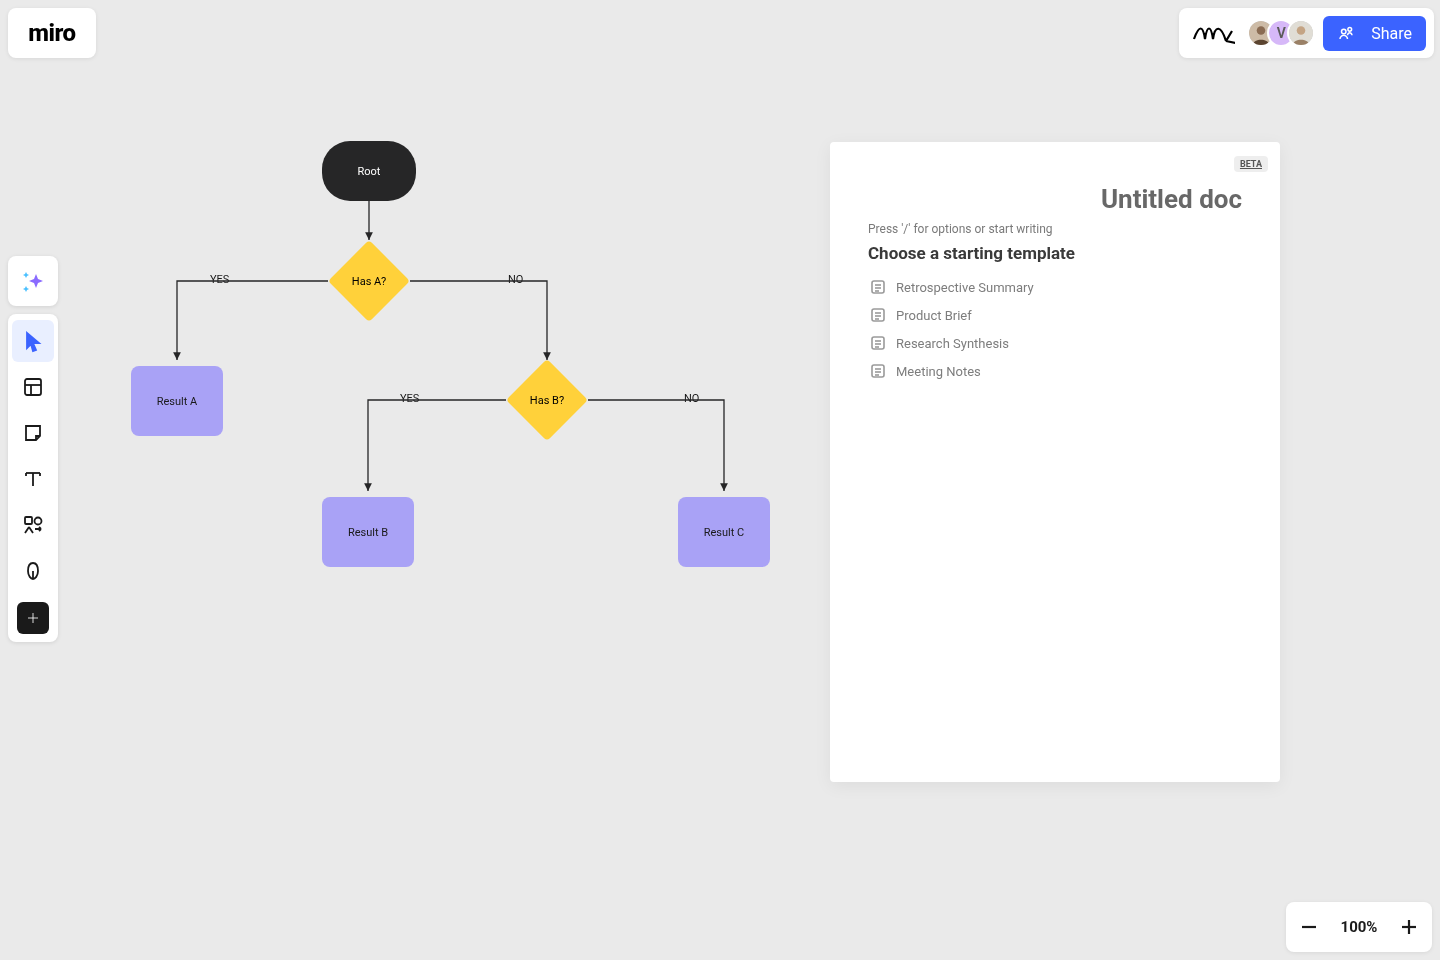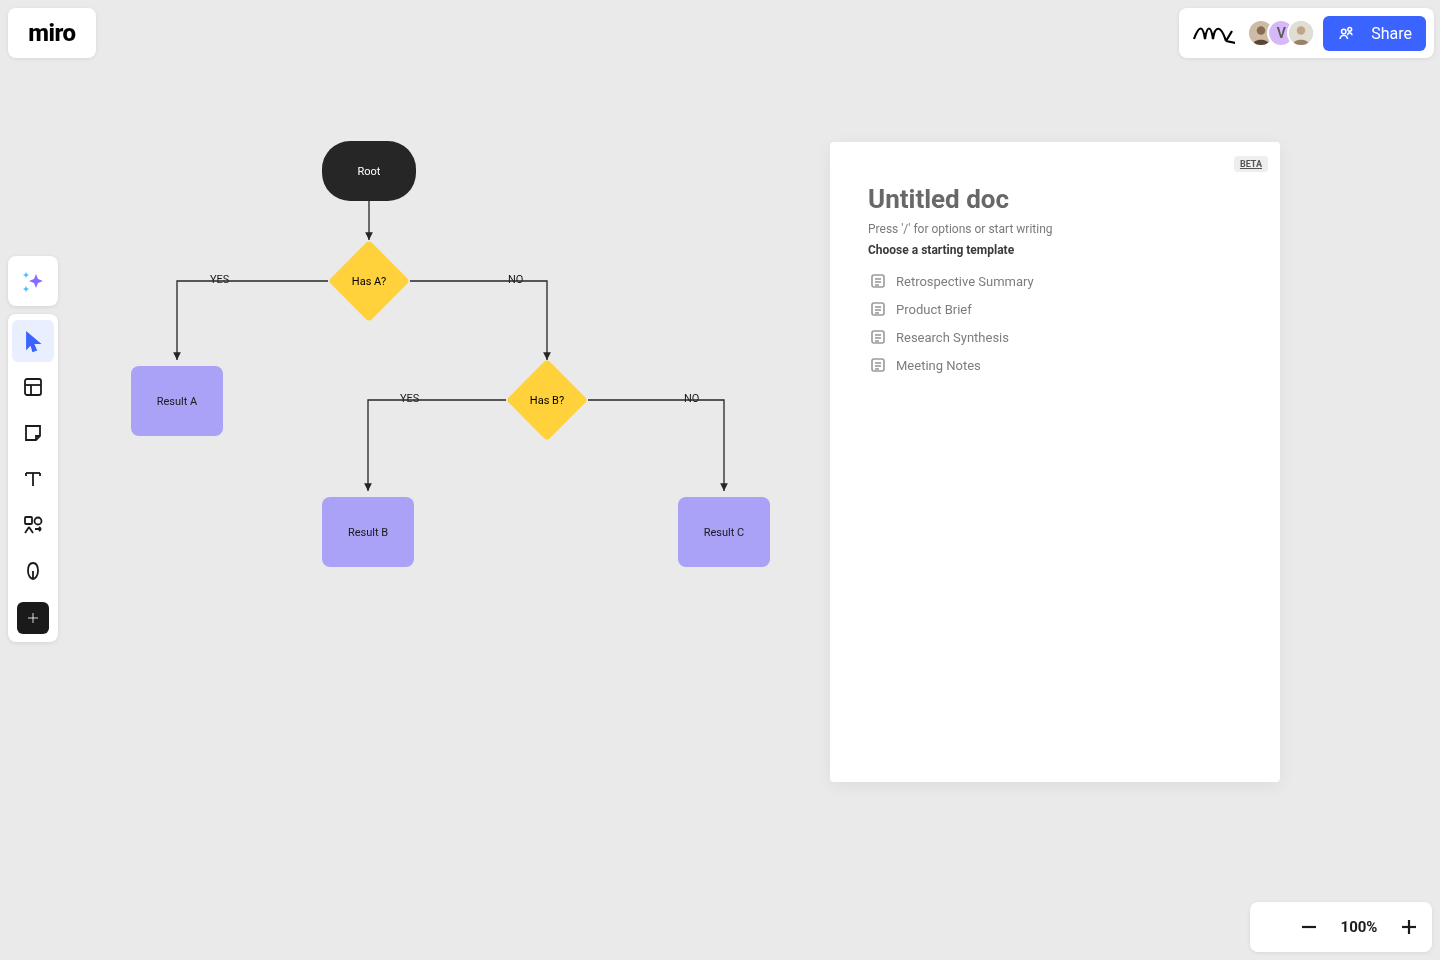--- a/index.html
+++ b/index.html
@@ -19,42 +19,42 @@
     .share-btn svg { width:18px; height:18px; stroke:#fff; fill:none; stroke-width:2;}
     .toolbar-ai { position:absolute; left:8px; top:256px; width:50px; height:50px; background:#fff; border-radius:8px; display:flex; align-items:center; justify-content:center; box-shadow:0 1px 4px rgba(0,0,0,.1);}
     .toolbar-ai svg { width:26px; height:26px; }
     .toolbar { position:absolute; left:8px; top:314px; width:50px; background:#fff; border-radius:8px; display:flex; flex-direction:column; align-items:center; padding:4px 0 8px; box-shadow:0 1px 4px rgba(0,0,0,.1);}
     .tool { width:42px; height:42px; margin:2px 0; border-radius:6px; display:flex; align-items:center; justify-content:center; cursor:pointer;}
     .tool.active { background:#e9efff; }
     .tool svg { width:24px; height:24px; stroke:#1a1a1a; fill:none; stroke-width:1.8; }
     .tool.active svg { stroke:#3b63ff; fill:#3b63ff; }
     .tool-add { width:32px; height:32px; margin-top:8px; background:#1a1a1a; border-radius:6px; display:flex; align-items:center; justify-content:center; cursor:pointer;}
     .tool-add svg { stroke:#fff; }
-    .zoombar { position:absolute; right:8px; bottom:8px; height:50px; background:#fff; border-radius:8px; display:flex; align-items:center; box-shadow:0 1px 4px rgba(0,0,0,.08);padding-left:36px;}
+    .zoombar { position:absolute; right:8px; bottom:8px; height:50px; background:#fff; border-radius:8px; display:flex; align-items:center; box-shadow:0 1px 4px rgba(0,0,0,.08);}
     .zoom-btn { width:46px; height:50px; display:flex; align-items:center; justify-content:center; cursor:pointer;}
     .zoom-btn svg { width:20px; height:20px; stroke:#1a1a1a; stroke-width:2.2; }
     .zoom-value { width:54px; text-align:center; font-size:15px; font-weight:700; color:#1a1a1a; }
     
     .canvas { position:absolute; inset:0; }
     .node { position:absolute; display:flex; align-items:center; justify-content:center; font-size:11px; color:#1a1a1a; }
     .node.root { background:#262627; color:#fff; border-radius:28px; }
     .node.result { background:#a9a2f6; border-radius:8px; }
     .diamond { position:absolute; }
     .diamond .shape { position:absolute; inset:0; background:#ffd13a; transform:rotate(45deg); border-radius:4px; }
     .diamond .lbl { position:absolute; inset:0; display:flex; align-items:center; justify-content:center; font-size:11px; }
     .edge-label { position:absolute; font-size:11px; background:#eaeaea; padding:0 4px; color:#1a1a1a; }
     svg.conn { position:absolute; overflow:visible; }
     .arrowhead { fill:#262627; }
     
     .doc { position:absolute; left:830px; top:142px; width:450px; height:640px; background:#fff; border-radius:4px; box-shadow:0 4px 18px rgba(0,0,0,.06);}
     .doc .beta { position:absolute; top:14px; right:12px; background:#eee; color:#555; font-size:9px; font-weight:700; padding:3px 6px; border-radius:4px;text-decoration:underline;}
     .doc-inner { padding:42px 38px 0; }
-    .doc-title { font-size:26px; font-weight:700; color:#686868; margin-bottom:8px;}
+    .doc-title { font-size:26px; font-weight:700; color:#686868; margin-bottom:8px;text-align:right;}
     .doc-hint { font-size:12px; color:#7a7a7a; margin-bottom:7px;}
-    .tmpl-title { font-size:12px; font-weight:700; color:#3a3a3a; margin-bottom:10px;}
+    .tmpl-title { font-size:17px; font-weight:700; color:#3a3a3a; margin-bottom:10px;}
     .tmpl { display:flex; align-items:center; gap:10px; padding:6px 2px; font-size:13px; color:#7d7d7d; cursor:pointer;}
     .tmpl svg { width:16px; height:16px; stroke:#9a9a9a; fill:none; stroke-width:1.6;}
   </style>
 </head>
 <body>
 
 <div class="logo-card">
   <span class="logo-text">miro</span>
 </div>
 

